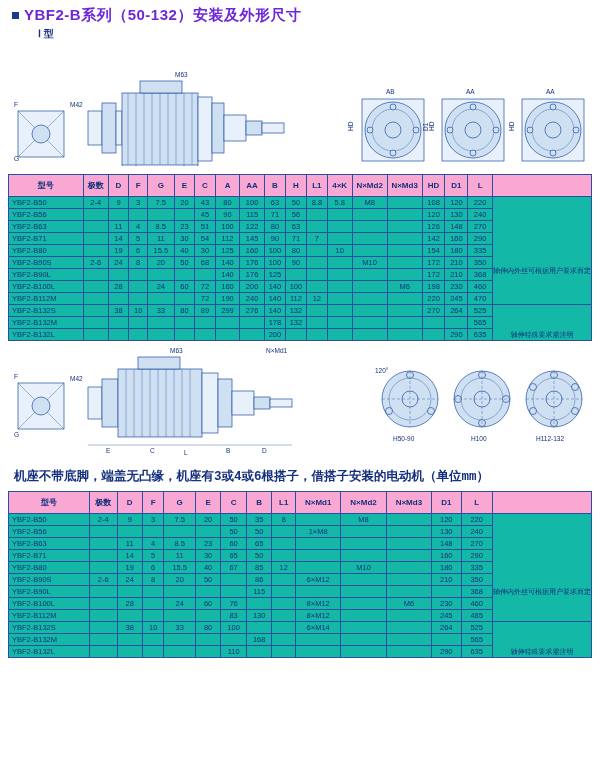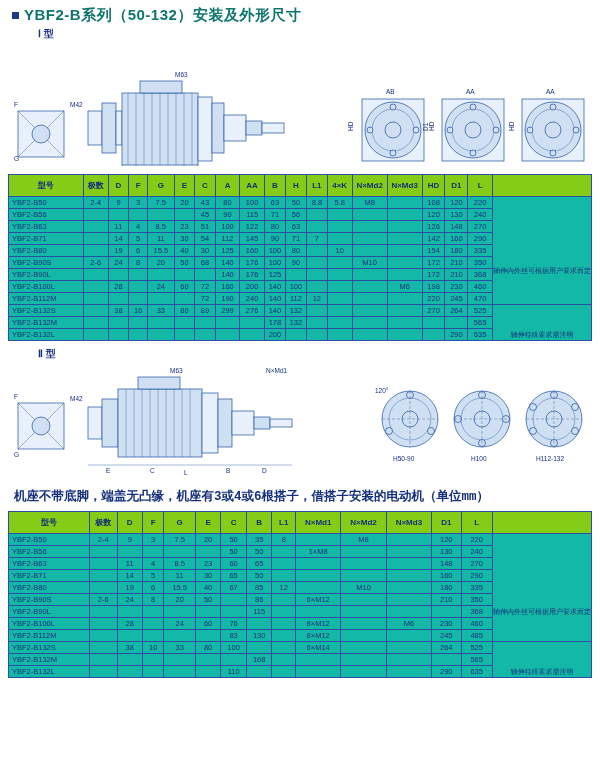--- a/index.html
+++ b/index.html
@@ -18,21 +18,21 @@
   
   .title-row {
     display:flex; align-items:center; gap:5px;
     padding:6px 0 2px 12px;
   }
   .bullet {
     width:7px; height:7px; background:#1a3b8c; transform:rotate(0deg);
     display:inline-block;
   }
   .main-title {
-    font-size:15px; font-weight:bold; color:#0f766e; letter-spacing:0.5px;
+    font-size:15px; font-weight:bold; color:#6d28d9; letter-spacing:0.5px;
   }
 
   
   .type-label {
     font-size:10px; font-weight:bold; color:#15307d;
     margin-left:30px;
     padding-left:8px;
   }
   .section-heading {
     font-size:12.5px; font-weight:bold; color:#15307d;
@@ -53,21 +53,21 @@
   }
   table.spec th, table.spec td {
     border:1px solid #2a4fa2;
     text-align:center;
     padding:0;
     height:11px;
     line-height:11px;
     white-space:nowrap;
   }
   table.spec thead th {
-    background:#84cc16;
+    background:#f9a8d4;
     font-weight:bold;
     height:22px;
     font-size:8px;
   }
   table.spec td.model {
     text-align:left;
     padding-left:3px;
     font-size:7.5px;
   }
   table.spec tbody tr { background:#14b8a6; }
@@ -447,21 +447,20 @@
             <td></td>
             <td></td>
             <td></td>
             <td>290</td>
             <td>635</td>
           </tr>
         </tbody>
     </table>
   </div>
 
-  <div class="type-label" style="margin-top:6px;">Ⅱ 型</div>
 
   <div class="draw-area">
     <svg width="580" height="120" viewBox="0 0 580 120">
 
       <rect class="mfill2" x="8" y="42" width="46" height="46"></rect>
       <path class="thin" d="M8 42 L54 88 M54 42 L8 88"></path>
       <circle class="mfill" cx="31" cy="65" r="9"></circle>
       <text class="lbl" x="4" y="38">F</text>
       <text class="lbl" x="4" y="96">G</text>
 

